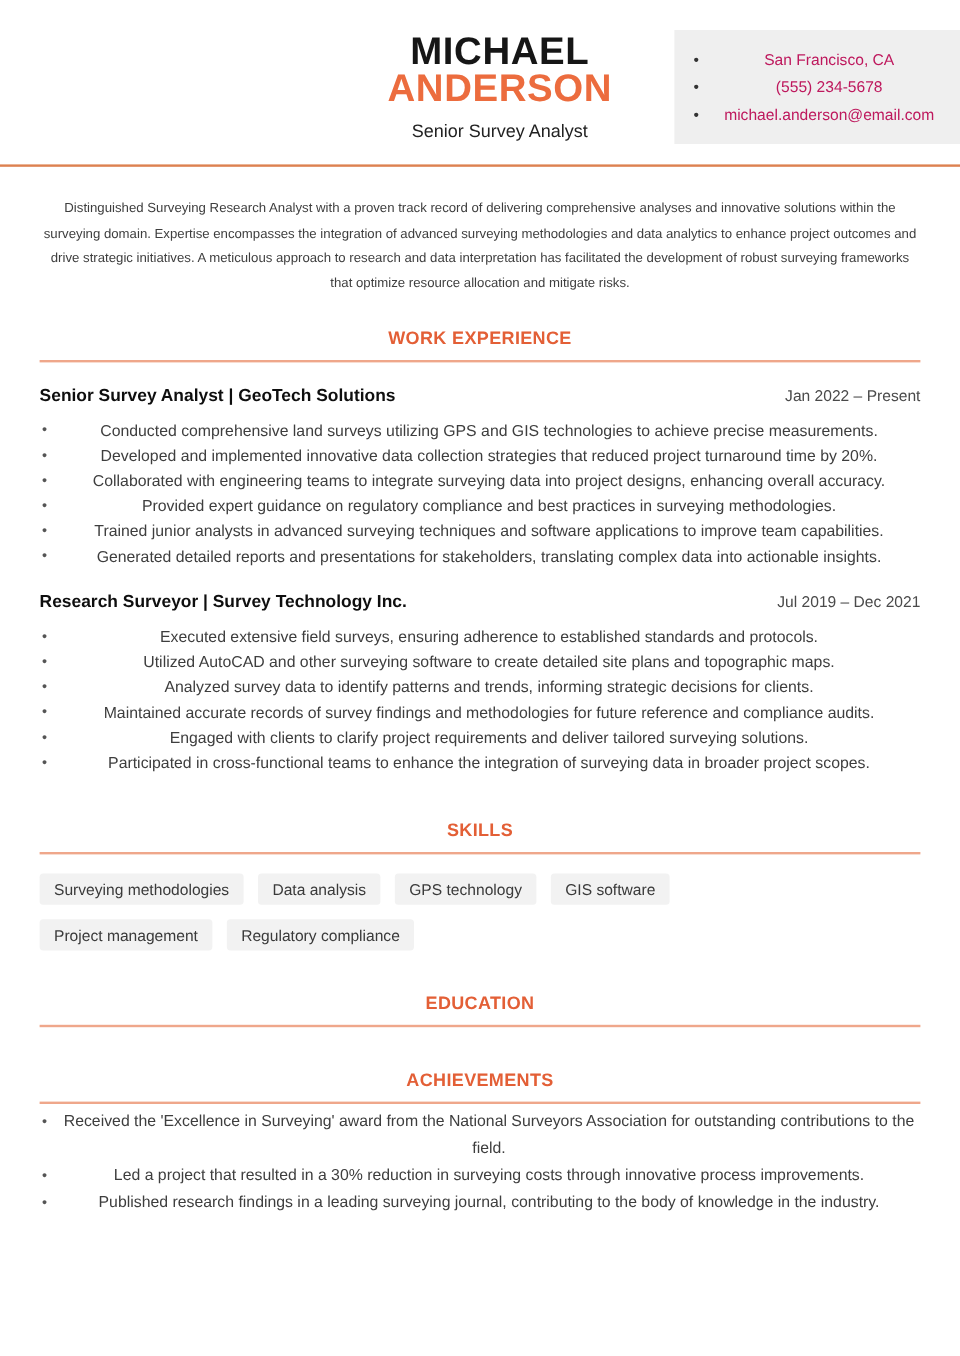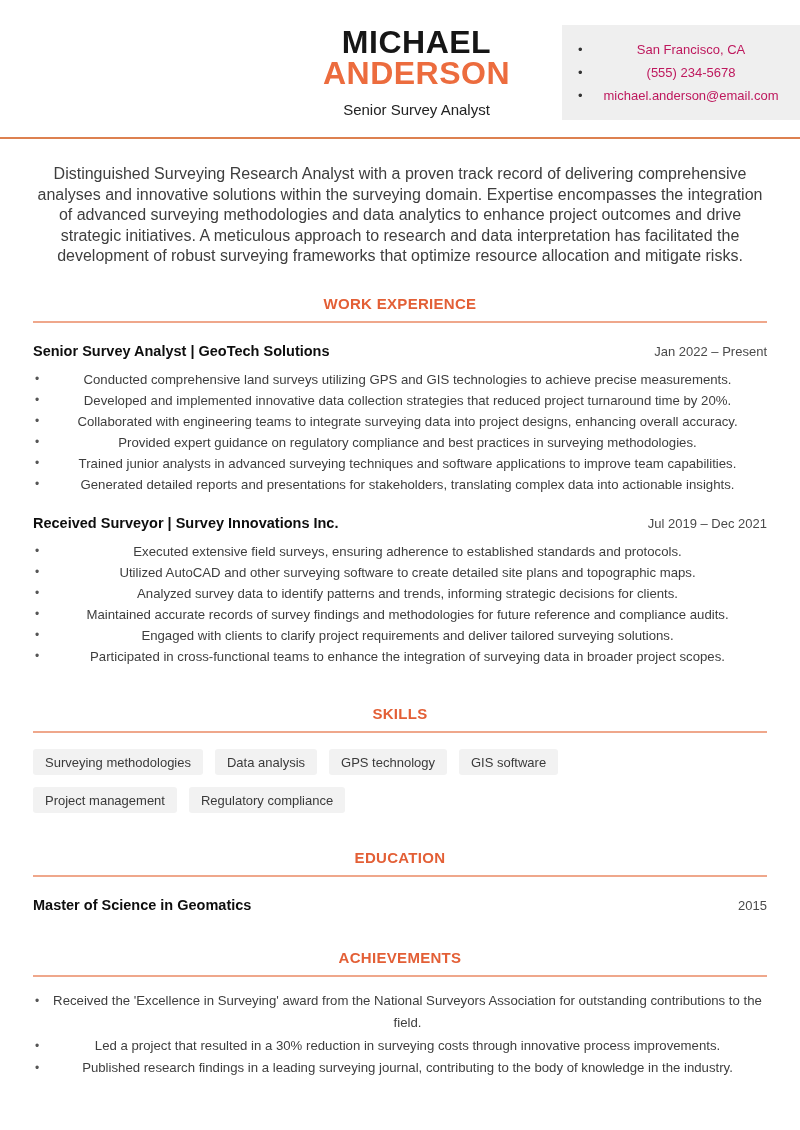--- a/index.html
+++ b/index.html
@@ -23,21 +23,21 @@
   .name{font-size:32px;font-weight:bold;letter-spacing:.5px;line-height:31px;color:var(--dark);}
   .name .last{color:var(--name-accent);}
   .subtitle{margin-top:12px;font-size:15px;color:#222;}
   .contact-box{position:absolute;top:25px;right:0;width:238px;background:var(--contact-bg);padding:13px 8px 13px 16px;}
   .contact-item{font-size:13px;color:#be185d;line-height:23px;position:relative;padding-left:12px;}
   .contact-item::before{content:"\2022";position:absolute;left:0;color:#333;}
   .header-rule{height:2px;background:var(--header-rule);width:100%;}
 
   
   .content{padding:0 33px;}
-  .summary{margin:25px 0 0 0;font-size:16px;line-height:20.5px;color:var(--text);}
+  .summary{margin:25px 0 0 0;font-size:11px;line-height:20.5px;color:var(--text);}
 
   .section{margin-top:0;}
   .section-heading{font-size:15px;font-weight:bold;letter-spacing:.3px;color:var(--accent);}
   .section-rule{height:2px;background:var(--rule-light);margin-top:9px;}
 
   .work-section{margin-top:28px;}
   .job{margin-top:0;}
   .job-header{display:flex;justify-content:space-between;align-items:baseline;margin-top:20px;}
   .job-title{font-size:14.5px;font-weight:bold;color:#0e0e0e;}
   .job-dates{font-size:13px;color:var(--muted);}
@@ -50,21 +50,21 @@
   .tags{margin-top:16px;display:flex;flex-wrap:wrap;row-gap:7px;column-gap:9px;max-width:640px;gap:12px;}
   .tag{display:inline-block;background:var(--tag-bg);color:#3a3a3a;font-size:13px;line-height:13px;padding:7px 12px 6px;border-radius:3px;}
 
   .education-section{margin-top:36px;}
   .edu-row{display:flex;justify-content:space-between;align-items:baseline;margin-top:20px;}
   .edu-degree{font-size:14.5px;font-weight:bold;color:#0e0e0e;}
   .edu-year{font-size:13px;color:var(--muted);}
   .edu-school{margin-top:6px;font-size:13px;color:#444;}
 
   .achievements-section{margin-top:36px;}
-  .achievements-section .bullets{margin-top:13px;}
+  .achievements-section .bullets{margin-top:3px;}
   .achievements-section .bullets li{line-height:22.5px;}
 </style>
 </head>
 <body>
 
 <div class="page">
 
   <div class="header">
     <div class="name">
       <div>MICHAEL</div>
@@ -98,21 +98,21 @@
           <li>Developed and implemented innovative data collection strategies that reduced project turnaround time by 20%.</li>
           <li>Collaborated with engineering teams to integrate surveying data into project designs, enhancing overall accuracy.</li>
           <li>Provided expert guidance on regulatory compliance and best practices in surveying methodologies.</li>
           <li>Trained junior analysts in advanced surveying techniques and software applications to improve team capabilities.</li>
           <li>Generated detailed reports and presentations for stakeholders, translating complex data into actionable insights.</li>
         </ul>
       </div>
 
       <div class="job">
         <div class="job-header">
-          <span class="job-title">Received Surveyor | Survey Innovations Inc.</span>
+          <span class="job-title">Research Surveyor | Survey Technology Inc.</span>
           <span class="job-dates">Jul 2019 – Dec 2021</span>
         </div>
         <ul class="bullets">
           <li>Executed extensive field surveys, ensuring adherence to established standards and protocols.</li>
           <li>Utilized AutoCAD and other surveying software to create detailed site plans and topographic maps.</li>
           <li>Analyzed survey data to identify patterns and trends, informing strategic decisions for clients.</li>
           <li>Maintained accurate records of survey findings and methodologies for future reference and compliance audits.</li>
           <li>Engaged with clients to clarify project requirements and deliver tailored surveying solutions.</li>
           <li>Participated in cross-functional teams to enhance the integration of surveying data in broader project scopes.</li>
         </ul>
@@ -128,24 +128,20 @@
         <span class="tag">GPS technology</span>
         <span class="tag">GIS software</span>
         <span class="tag">Project management</span>
         <span class="tag">Regulatory compliance</span>
       </div>
     </div>
 
     <div class="section education-section">
       <div class="section-heading">EDUCATION</div>
       <div class="section-rule"></div>
-      <div class="edu-row">
-        <span class="edu-degree">Master of Science in Geomatics</span>
-        <span class="edu-year">2015</span>
-      </div>
     </div>
 
     <div class="section achievements-section">
       <div class="section-heading">ACHIEVEMENTS</div>
       <div class="section-rule"></div>
       <ul class="bullets">
         <li>Received the 'Excellence in Surveying' award from the National Surveyors Association for outstanding contributions to the field.</li>
         <li>Led a project that resulted in a 30% reduction in surveying costs through innovative process improvements.</li>
         <li>Published research findings in a leading surveying journal, contributing to the body of knowledge in the industry.</li>
       </ul>

